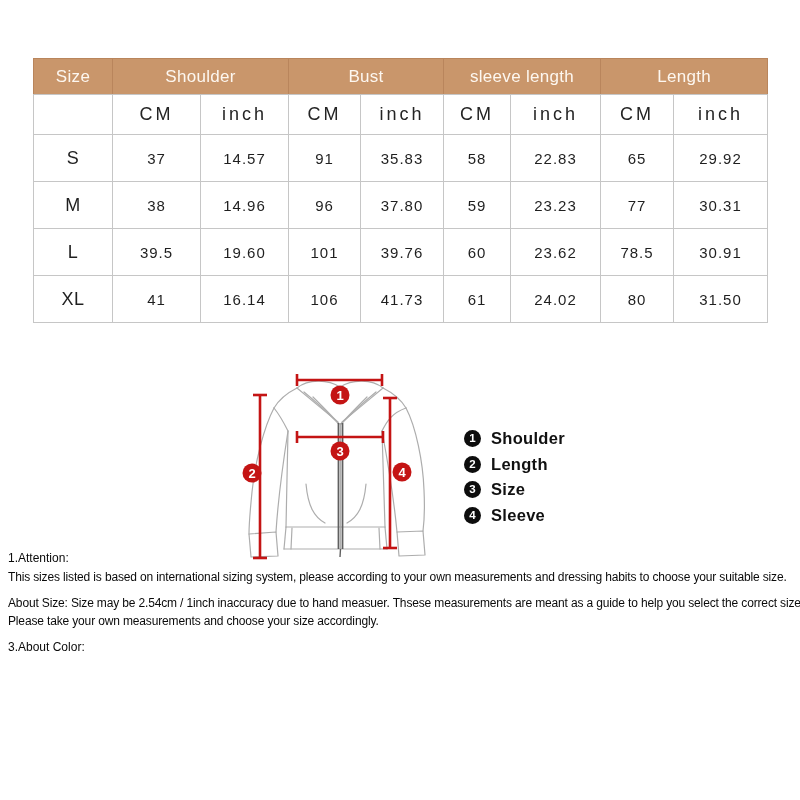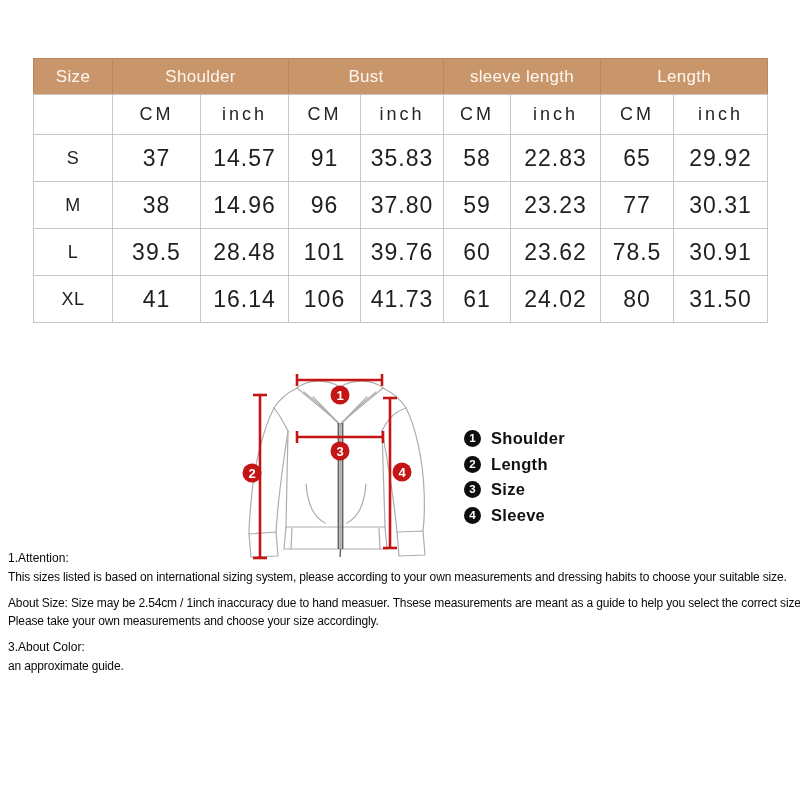--- a/index.html
+++ b/index.html
@@ -28,21 +28,21 @@
     color:#1f1f1f;padding:0;overflow:hidden;
   }
   tr.hdr-row td{
     background:var(--header-bg);
     border:1px solid #b9855c;
     border-bottom:1px solid var(--grid-line);
     color:var(--header-text);
     font-size:17px;letter-spacing:.3px;height:36px;
   }
   tr.unit-row td{height:40px;font-size:18px;letter-spacing:3px;color:#242424;}
-  tr.data-row td{height:47px;font-size:23px;letter-spacing:1px;}
+  tr.data-row td{height:47px;font-size:15px;letter-spacing:1px;}
   tr.data-row td.c-size{font-size:18px;letter-spacing:.5px;}
 
   
   .diagram-wrap{position:absolute;left:225px;top:365px;width:310px;height:205px;}
 
   
   .legend{position:absolute;left:464px;top:426px;display:flex;flex-direction:column;}
   .legend-item{display:flex;align-items:center;height:25.5px;}
   .legend-badge{
     width:17px;height:17px;border-radius:50%;background:#0d0d0d;color:#fff;
@@ -109,21 +109,21 @@
       <td>96</td>
       <td>37.80</td>
       <td>59</td>
       <td>23.23</td>
       <td>77</td>
       <td>30.31</td>
     </tr>
     <tr class="data-row">
       <td class="c-size">L</td>
       <td>39.5</td>
-      <td>28.48</td>
+      <td>19.60</td>
       <td>101</td>
       <td>39.76</td>
       <td>60</td>
       <td>23.62</td>
       <td>78.5</td>
       <td>30.91</td>
     </tr>
     <tr class="data-row">
       <td class="c-size">XL</td>
       <td>41</td>
@@ -238,15 +238,14 @@
   <div class="note-section">
     <div class="note-heading">1.Attention:</div>
     <div class="note-line">This sizes listed is based on international sizing system, please according to your own measurements and dressing habits to choose your suitable size.</div>
   </div>
   <div class="note-section">
     <div class="note-line">About Size: Size may be 2.54cm / 1inch inaccuracy due to hand measuer. Thsese measurements are meant as a guide to help you select the correct size.</div>
     <div class="note-line">Please take your own measurements and choose your size accordingly.</div>
   </div>
   <div class="note-section">
     <div class="note-heading">3.About Color:</div>
-    <div class="note-line">an approximate guide.</div>
   </div>
 </div>
 
 </body></html>

